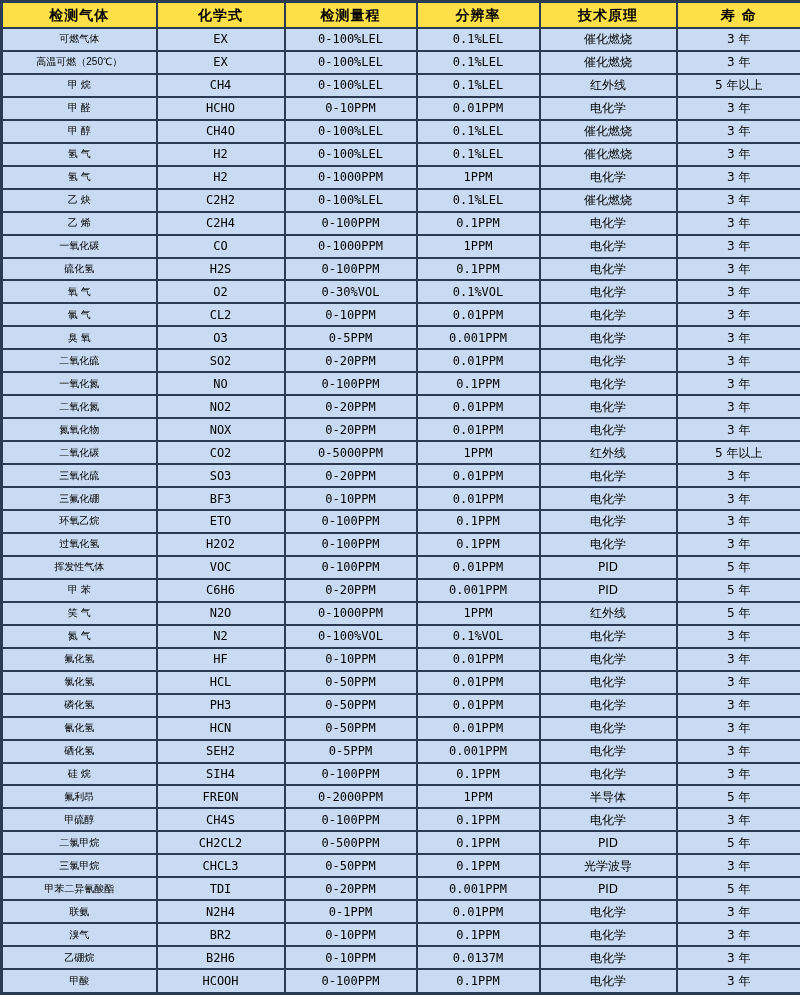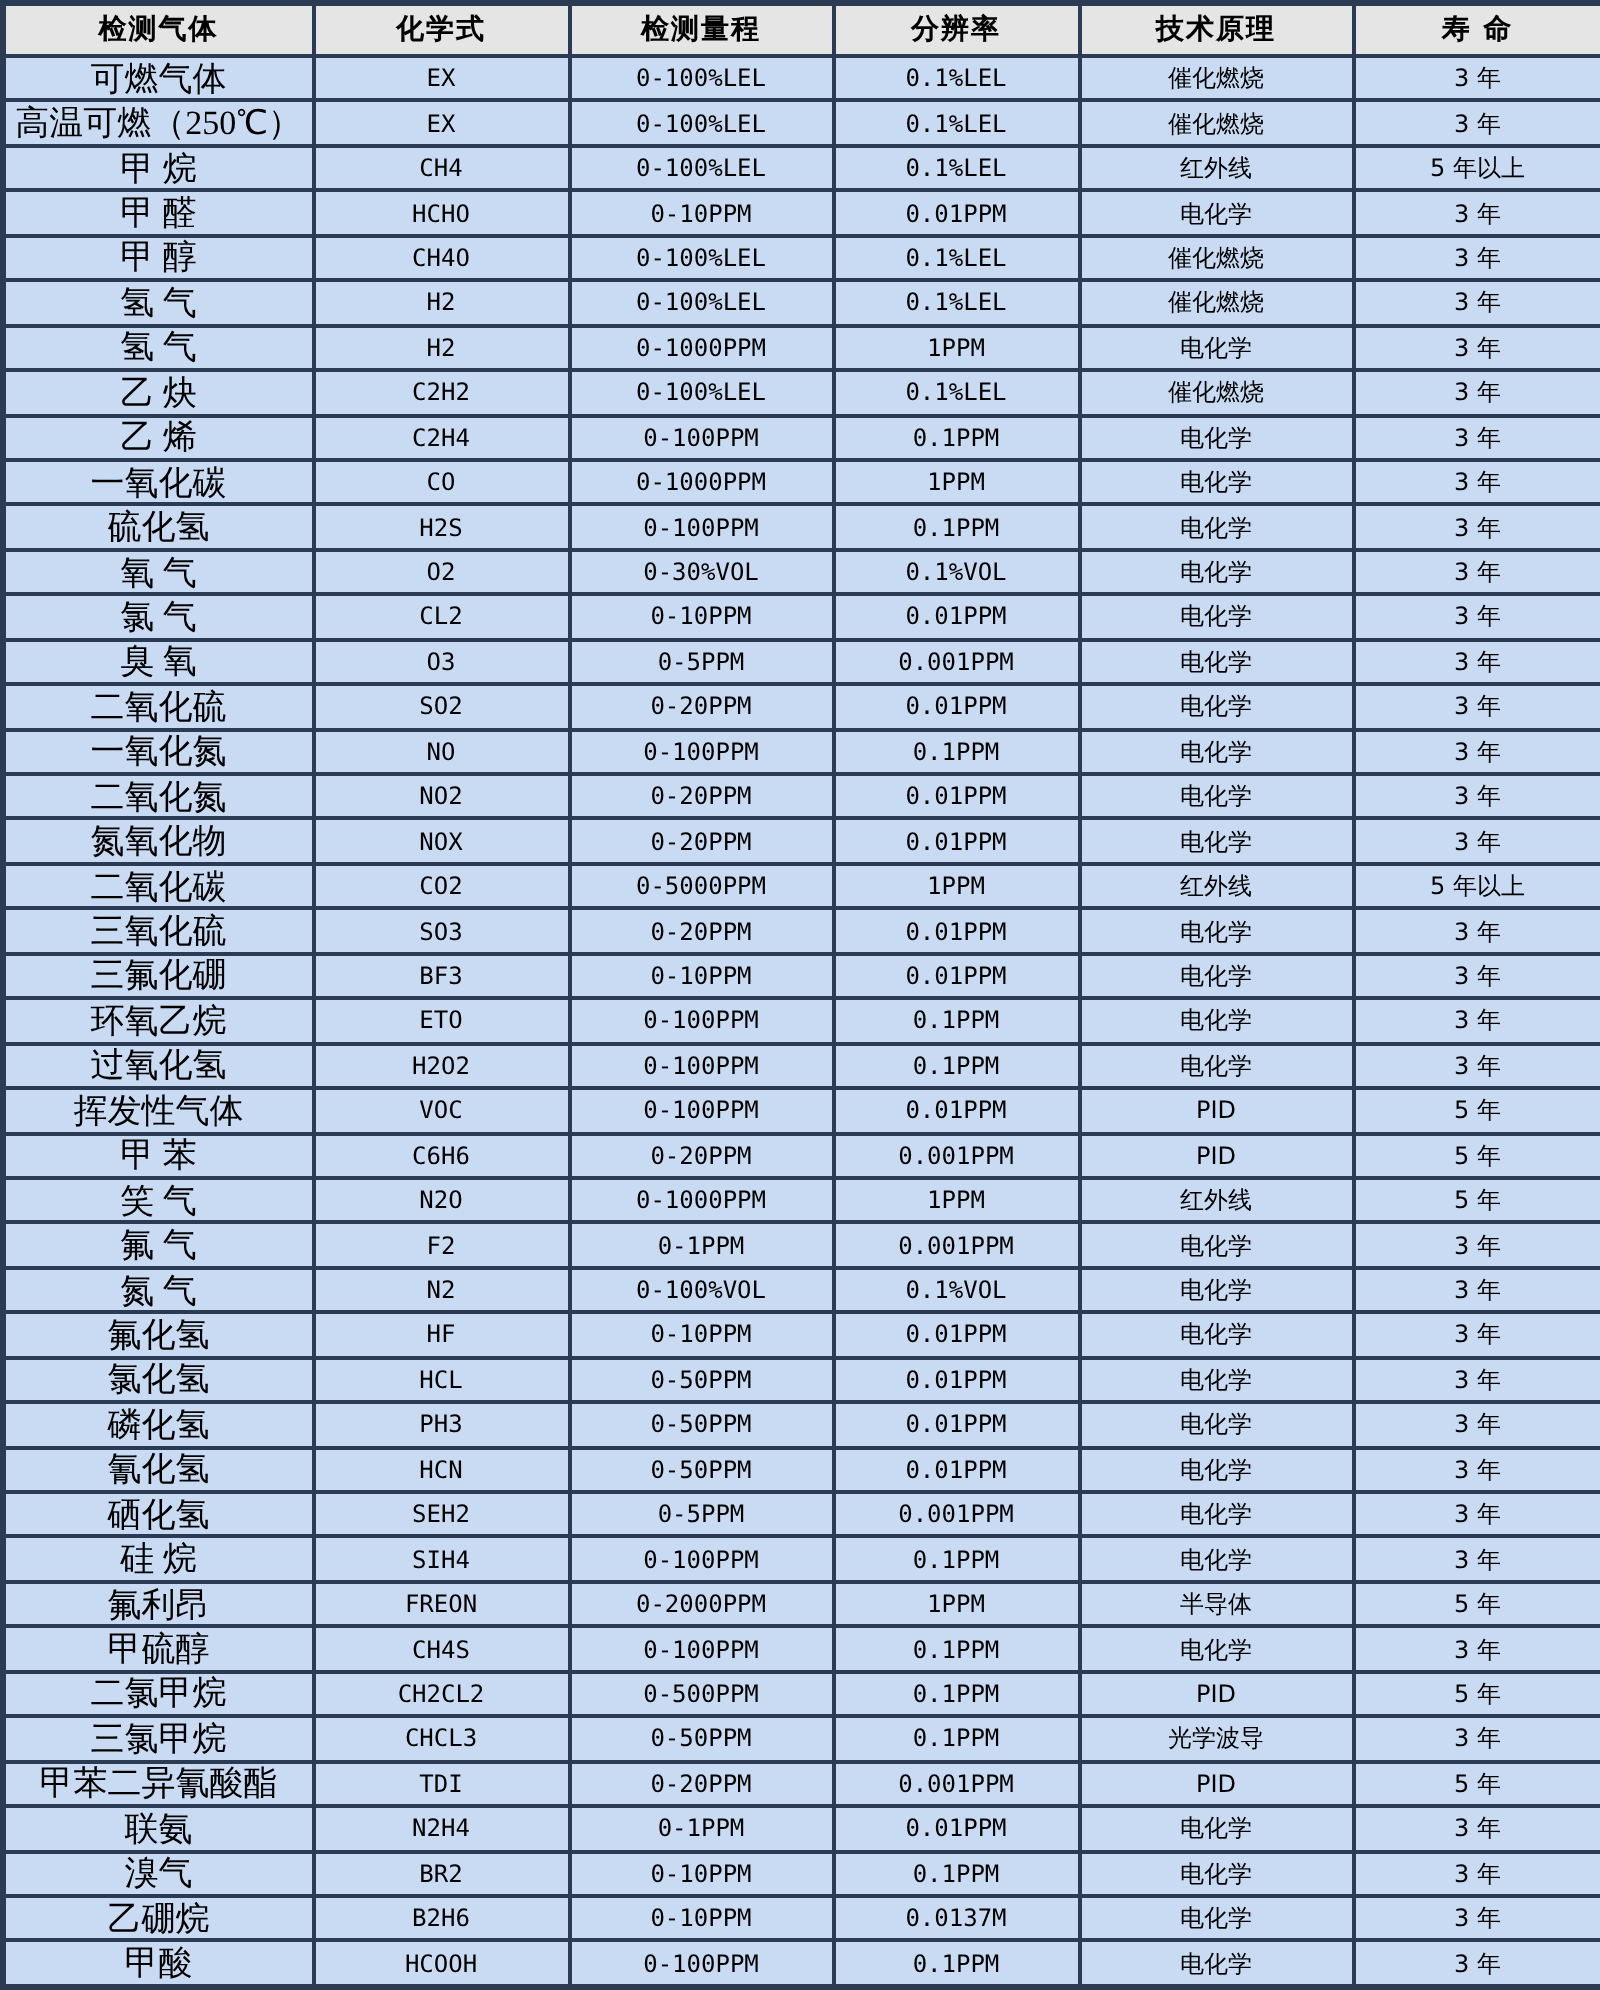--- a/index.html
+++ b/index.html
@@ -28,30 +28,30 @@
     vertical-align: middle;
     padding: 0 2px;
     color: #000000;
     background: #c9dbf2;
     font-size: 12px;
     line-height: 1;
     white-space: nowrap;
     overflow: hidden;
   }
   table.spec thead th {
-    background: #e5e5e5;
+    background: #fde047;
     font-family: "DejaVu Sans", "Liberation Sans", sans-serif;
     font-size: 14px;
     font-weight: bold;
     height: 24px;
     letter-spacing: 1px;
   }
   table.spec tbody td:first-child {
-    font-family: Liberation Serif, serif;
-    font-size: 17px;
+    font-family: Liberation Sans, sans-serif;
+    font-size: 10px;
   }
   table.spec tbody td:nth-child(5),
   table.spec tbody td:nth-child(6) {
     font-family: "DejaVu Sans", "Liberation Sans", sans-serif;
     font-size: 12px;
   }
 </style>
 </head>
 <body>
 
@@ -278,28 +278,20 @@
         </tr>
         <tr>
           <td>笑 气</td>
           <td>N2O</td>
           <td>0-1000PPM</td>
           <td>1PPM</td>
           <td>红外线</td>
           <td>5 年</td>
         </tr>
         <tr>
-          <td>氟 气</td>
-          <td>F2</td>
-          <td>0-1PPM</td>
-          <td>0.001PPM</td>
-          <td>电化学</td>
-          <td>3 年</td>
-        </tr>
-        <tr>
           <td>氮 气</td>
           <td>N2</td>
           <td>0-100%VOL</td>
           <td>0.1%VOL</td>
           <td>电化学</td>
           <td>3 年</td>
         </tr>
         <tr>
           <td>氟化氢</td>
           <td>HF</td>

